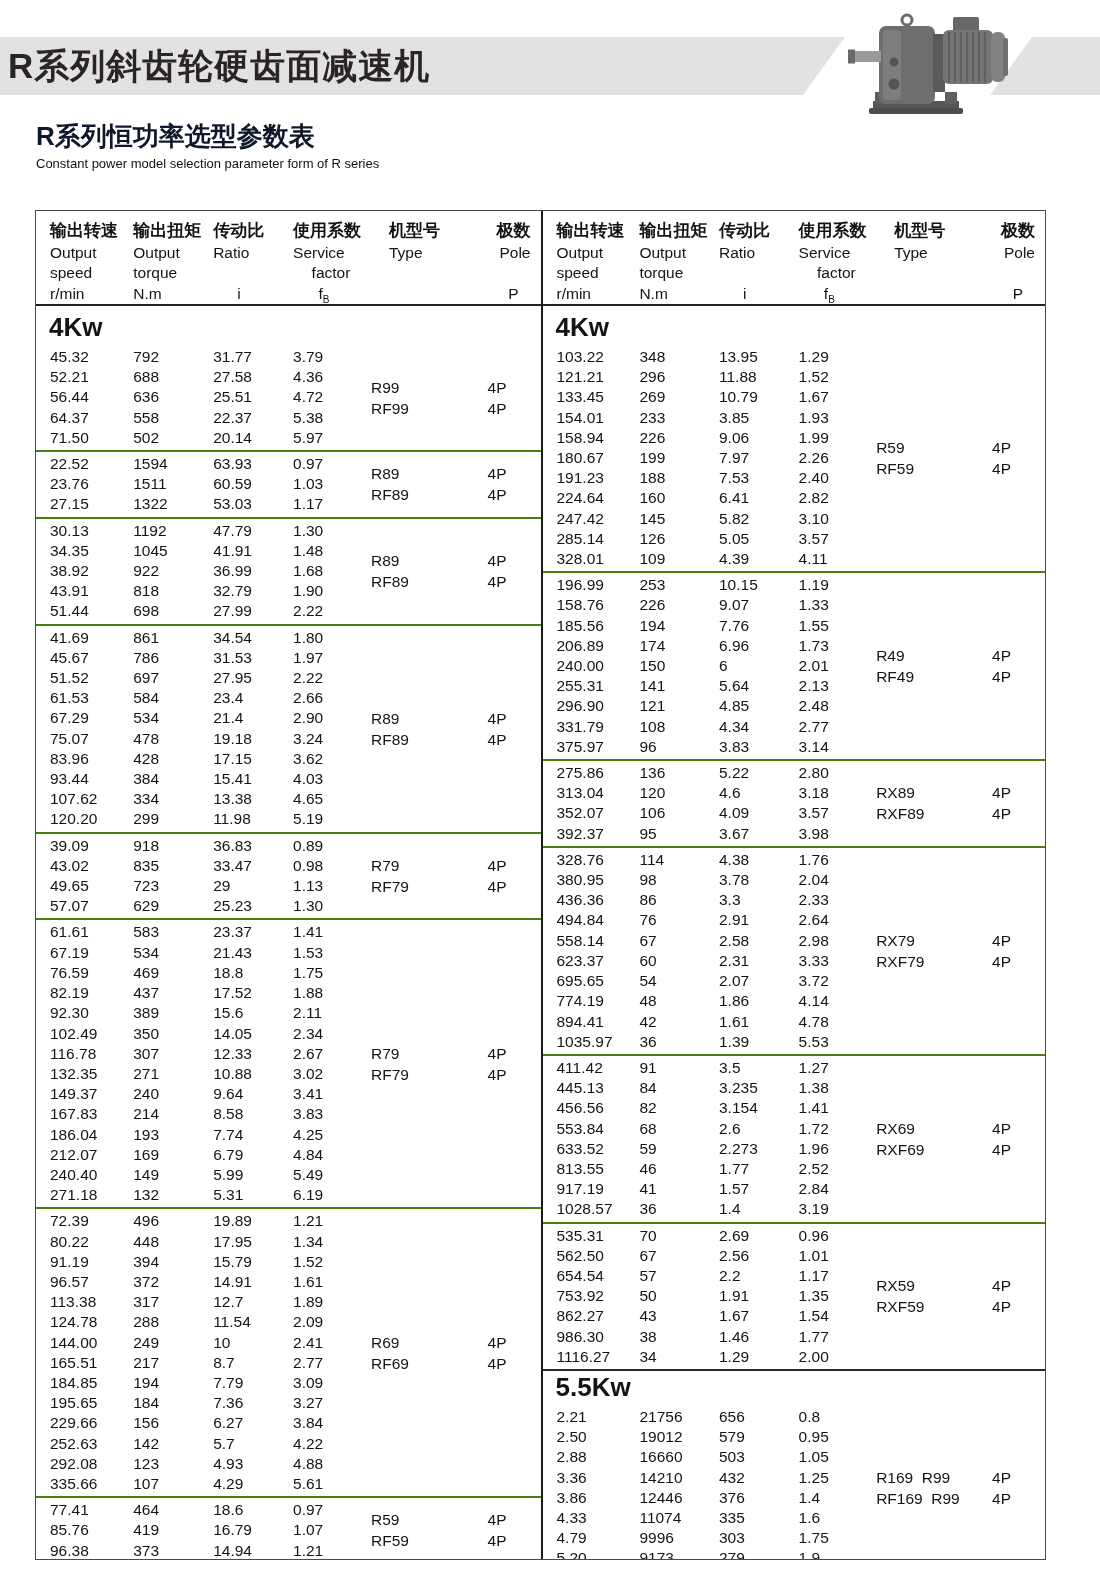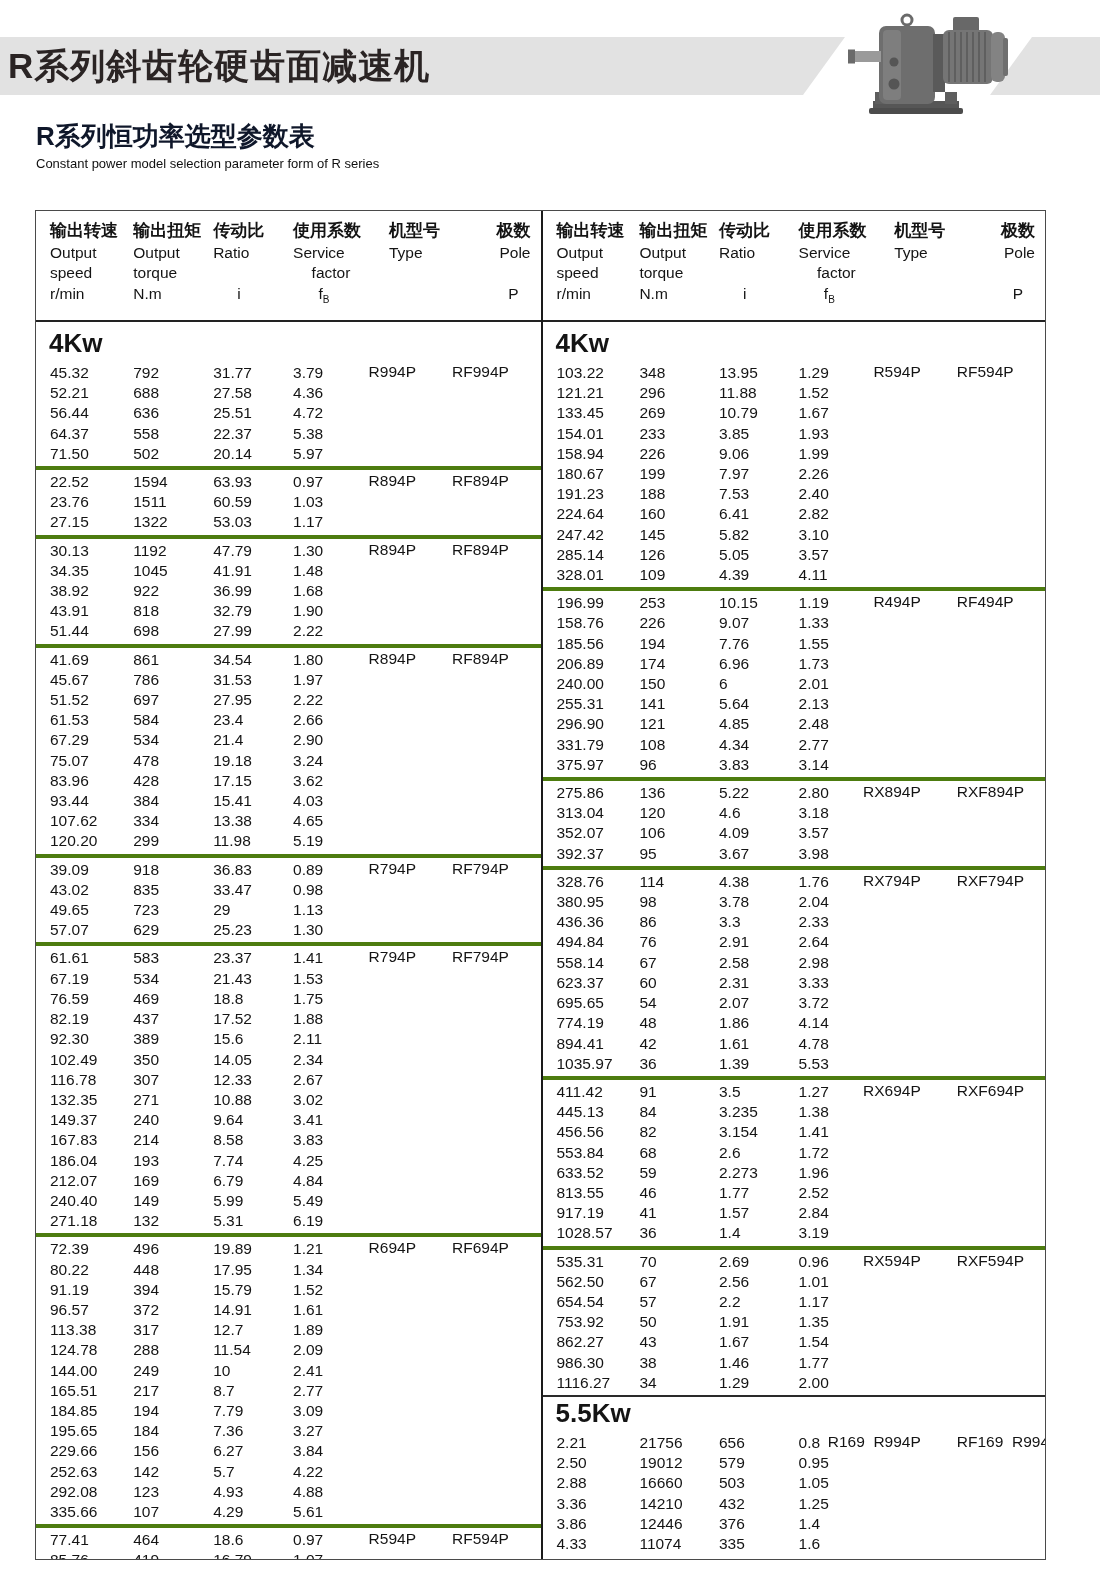--- a/index.html
+++ b/index.html
@@ -19,41 +19,41 @@
   .sec-zh { position:absolute; left:36px; top:119px; font-size:26px; font-weight:bold; color:#0f172a; }
   .sec-en { position:absolute; left:36px; top:156px; font-size:13px; color:#101010; }
 
   
   .ptable { position:absolute; left:35px; top:210px; width:1011px; height:1350px;
             border:1.5px solid #4a4a4a; display:flex; box-sizing:border-box; overflow:hidden; background:#fff; }
   .half { width:50%; display:flex; flex-direction:column; box-sizing:border-box; }
   .half-right { border-left:2px solid #1a1a1a; }
 
   
-  .thead { display:flex; border-bottom:2px solid #222; padding-top:7px; padding-bottom:16px; }
+  .thead { display:flex; border-bottom:2px solid #222; padding-top:7px; padding-bottom:0; }
   .ha { width:66%; display:grid; grid-template-columns:25% 24% 24% 27%; }
   .hb { width:34%; display:grid; grid-template-columns:72% 28%; }
   .hl-zh  { font-size:17px; font-weight:bold; height:25px; line-height:25px; white-space:nowrap; }
   .hl-en  { font-size:15.5px; height:20px; line-height:20px; white-space:nowrap; }
   .hl-unit{ font-size:15.5px; height:21px; line-height:21px; white-space:nowrap; }
   .pl14 { padding-left:14px; } .pl20 { padding-left:20px; }
   .ta-c { text-align:center; } .ta-r { text-align:right; }
   .pr10 { padding-right:10px; } .pr22 { padding-right:22px; }
   sub.fsub { font-size:10px; }
 
   
   .tbody { flex:1; display:flex; flex-direction:column; }
   .kw { font-size:26px; font-weight:bold; line-height:30px; padding:6px 0 3px 13px; }
   .section + .section .kw { border-top:2px solid #2a2a2a; padding-top:1px; }
   .group { display:flex; }
-  .group + .group { border-top:4px solid #4d7c0f; }
+  .group + .group { border-top:2px solid #4d7c0f; }
   .rows { width:66%; display:flex; flex-direction:column; padding:2px 0; }
   .row { display:grid; grid-template-columns:25% 24% 24% 27%; line-height:20.2px; font-size:15.5px; }
   .row span { padding-left:14px; white-space:nowrap; }
-  .tp { width:34%; display:flex; flex-direction:row; justify-content:center; }
+  .tp { width:34%; display:flex; flex-direction:column; justify-content:center; }
   .tp-line { display:flex; justify-content:space-between; line-height:21px; font-size:15.5px; }
   .tp-type { padding-left:2px; white-space:nowrap; }
   .tp-pole { padding-right:34px; }
 </style>
 </head>
 <body>
 
 <div class="banner">
   <div class="banner-title">R系列斜齿轮硬齿面减速机</div>
 </div>

